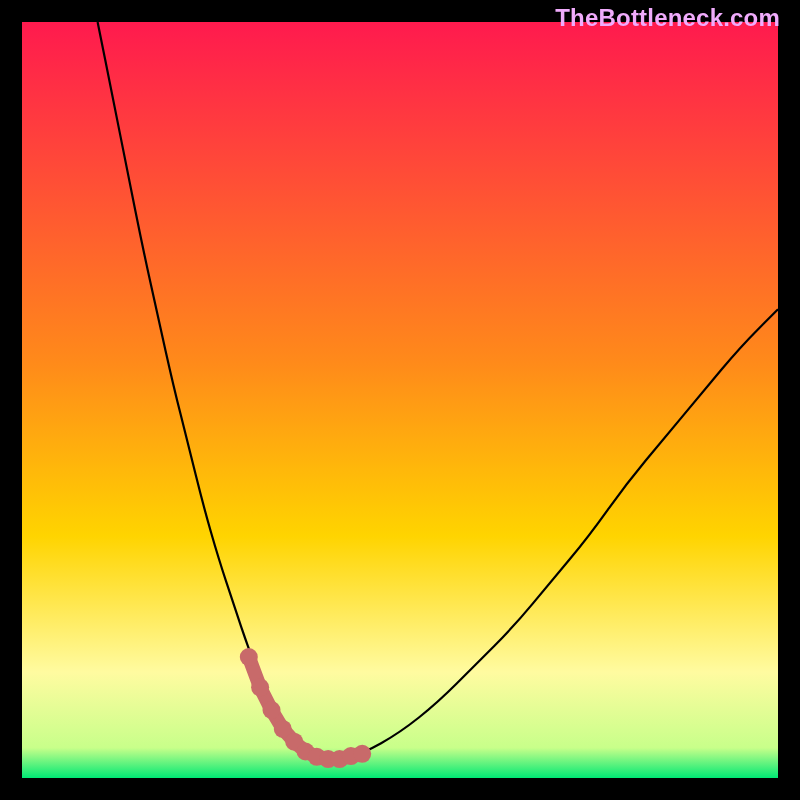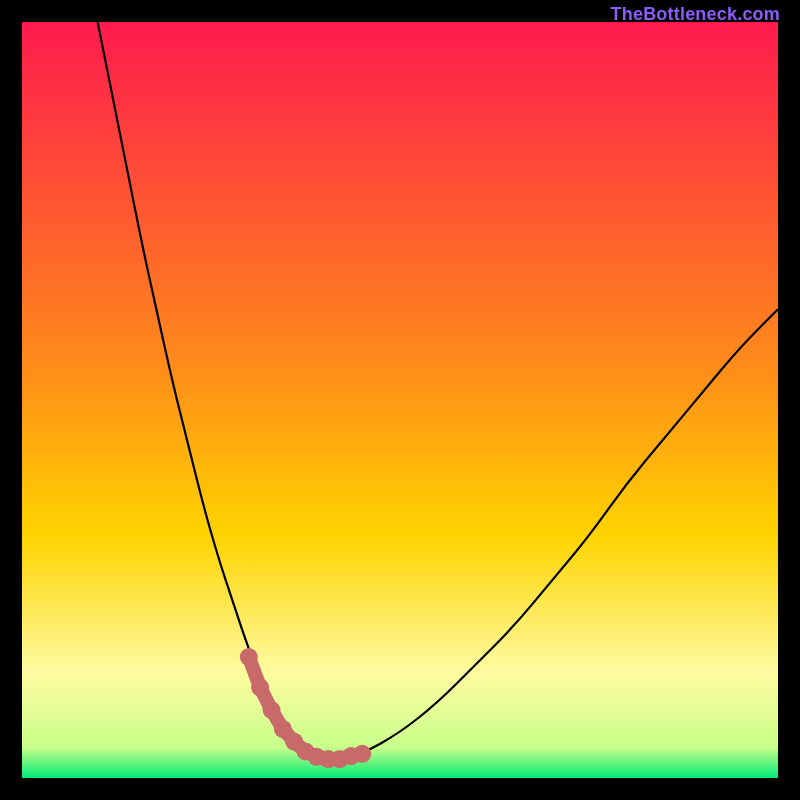--- a/index.html
+++ b/index.html
@@ -14,22 +14,22 @@
   .outer {
     position: relative;
     width: 800px;
     height: 800px;
     background: #000;
   }
   .watermark {
     position: absolute;
     top: 4px;
     right: 20px;
-    color: #8b5cf6;
-    font-size: 18px;
+    color: #f0abfc;
+    font-size: 24px;
     font-weight: 600;
     letter-spacing: 0.2px;
     z-index: 10;
   }
   .plot {
     position: absolute;
     left: 22px;
     top: 22px;
     width: 756px;
     height: 756px;

